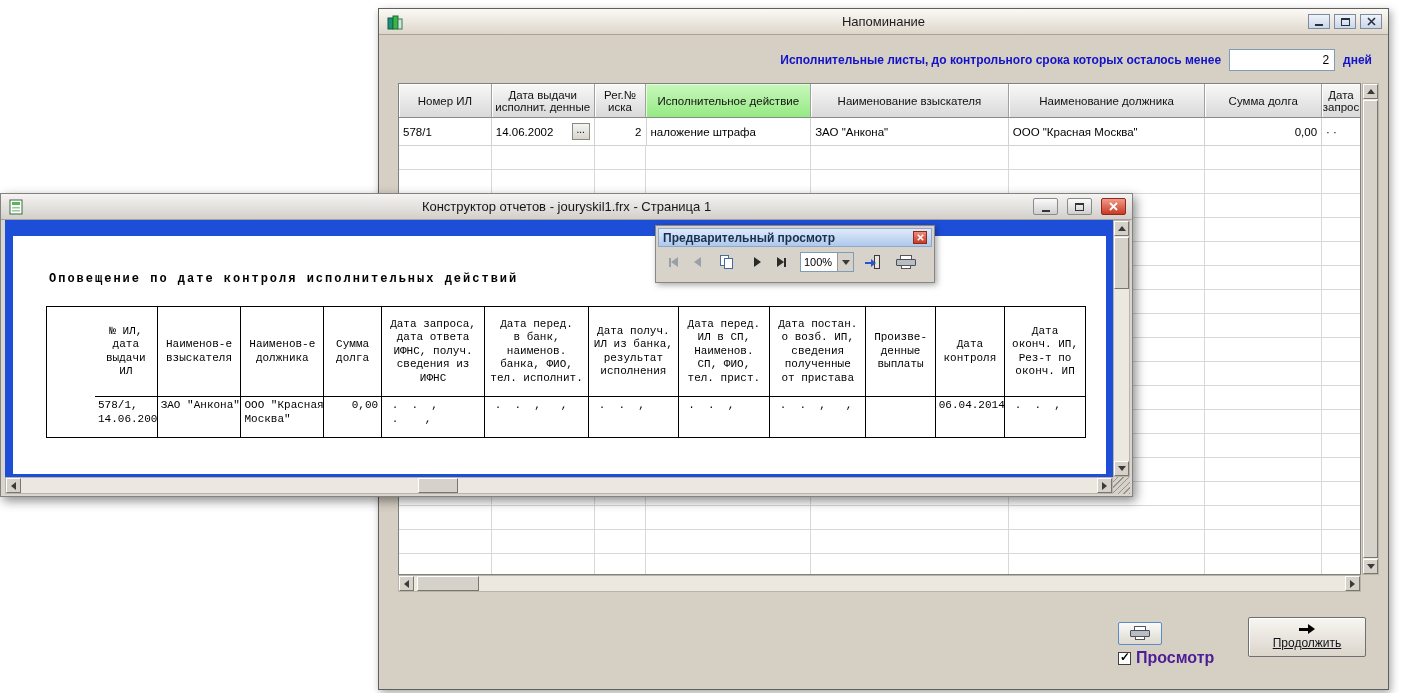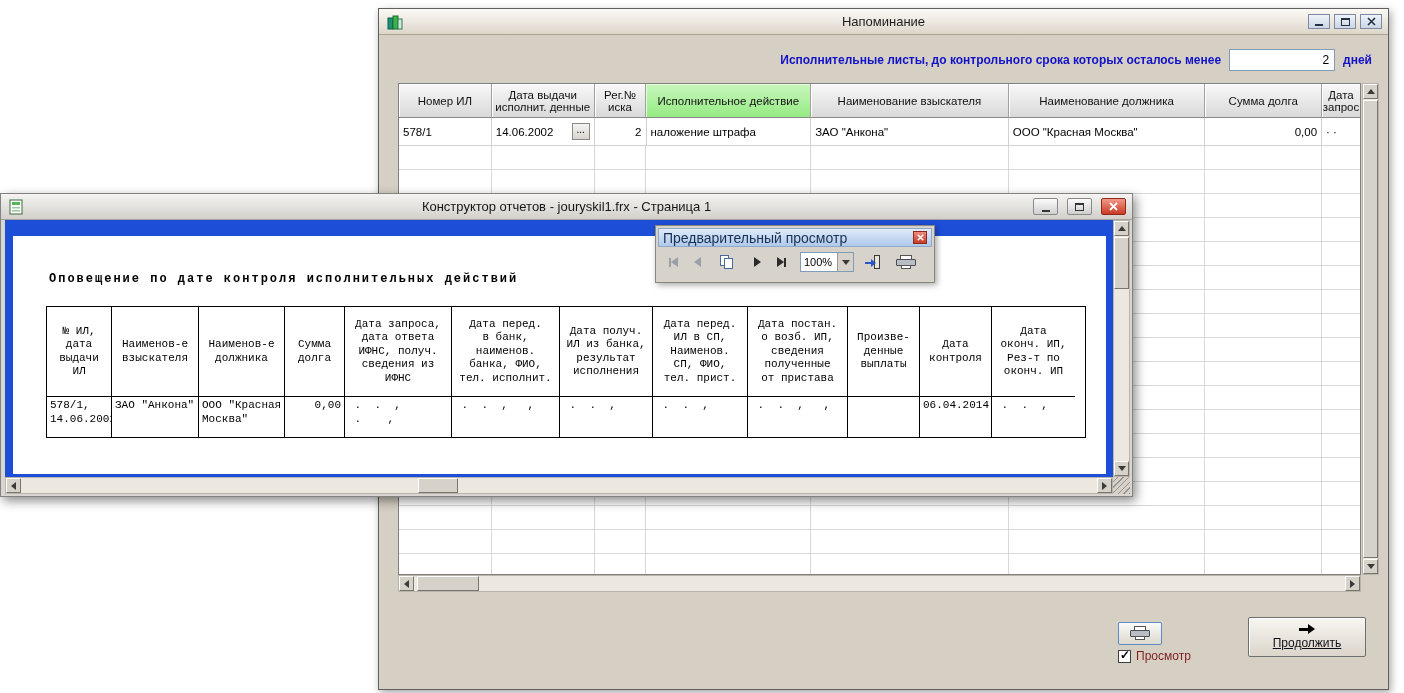--- a/index.html
+++ b/index.html
@@ -72,21 +72,21 @@
   .print-btn { position:absolute; left:739px; top:613px; width:44px; height:23px;
     background:linear-gradient(#fafaf8,#ddd9d0); border:1px solid #5a8cc8; border-radius:2px;
     display:flex; align-items:center; justify-content:center; cursor:default; }
   .printer-ic { position:relative; width:22px; height:15px; }
   .printer-paper { position:absolute; left:5px; top:0; width:12px; height:5px; background:#fff; border:1px solid #555; }
   .printer-body { position:absolute; left:1px; top:4px; width:20px; height:7px; background:#b9bdc4; border:1px solid #4a4e55; border-radius:1px; }
   .printer-out { position:absolute; left:6px; top:10px; width:10px; height:4px; background:#fff; border:1px solid #555; }
   .checkbox-row { position:absolute; left:739px; top:640px; display:flex; align-items:center; gap:5px; }
   .checkbox { width:13px; height:13px; background:#fff; border:1px solid #404040; position:relative; }
   .checkbox::after { content:"✓"; position:absolute; left:1px; top:-3px; font-size:12px; font-weight:bold; color:#000; }
-  .checkbox-label { font-size:12px; color:#7f1d1d; }
+  .checkbox-label { font-size:16px; color:#4c1d95;font-weight:bold; }
   .continue-btn { position:absolute; left:869px; top:608px; width:118px; height:40px;
     background:linear-gradient(#f8f6f2,#dbd5cb); border:1px solid #6f6f6f; border-radius:2px;
     box-shadow:inset 1px 1px 0 #fff; display:flex; flex-direction:column; align-items:center;
     justify-content:center; gap:2px; cursor:default; }
   .arrow-right-ic { display:flex; align-items:center; }
   .arrow-bar { width:9px; height:3px; background:#000; }
   .arrow-head { width:0; height:0; border-top:5px solid transparent; border-bottom:5px solid transparent; border-left:7px solid #000; }
   .continue-label { font-size:12px; color:#101018; text-decoration:underline; }
 
   
@@ -99,21 +99,21 @@
   .des-btns { position:absolute; right:6px; top:4px; display:flex; gap:9px; }
   .des-btn { width:25px; height:17px; background:linear-gradient(#fbfbfb,#cfcfcf);
     border:1px solid #8a8a8a; border-radius:2px; display:flex; align-items:center; justify-content:center; color:#333; }
   .des-btn-close { background:linear-gradient(#f29a8a,#c93a24); border-color:#8f2a1a; color:#fff; }
 
   .des-body { position:absolute; left:4px; top:26px; width:1125px; height:274px; background:#1d4ed8; }
   .report-page { position:absolute; left:8px; top:16px; width:1093px; height:238px; background:#ffffff;
     overflow:hidden; font-family:"Liberation Mono", monospace; }
   .report-title { position:absolute; left:36px; top:36px; font-size:12px; font-weight:bold;
     letter-spacing:2px; color:#000; white-space:pre; }
-  .report-table { position:absolute; left:33px; top:70px; width:1040px; border:1px solid #000; }
+  .report-table { position:absolute; left:33px; top:70px; width:1040px; border:1px solid #000;padding-left:48px; }
   .rt-head { display:flex; height:90px; }
   .rh { border-right:1px solid #000; border-bottom:1px solid #000; display:flex; align-items:center;
     justify-content:center; text-align:center; font-size:11px; line-height:13.5px; white-space:pre; overflow:hidden; }
   .rt-row { display:flex; height:40px; }
   .rc { border-right:1px solid #000; font-size:11px; line-height:13.5px; white-space:pre;
     padding:2px 3px; overflow:hidden; }
   .rc-right { text-align:right; }
   .r0{width:65px}.r1{width:87px}.r2{width:86px}.r3{width:60px}.r4{width:107px}.r5{width:108px}
   .r6{width:93px}.r7{width:95px}.r8{width:100px}.r9{width:72px}.r10{width:72px}
   .r11{width:83px;border-right:none}
@@ -121,21 +121,21 @@
   #des-vscroll { right:0; top:0; height:257px; }
   #des-hscroll { left:0; bottom:0; width:1108px; }
   .des-grip { position:absolute; right:0; bottom:0; width:17px; height:17px; background:#d6d2ca;
     background-image:repeating-linear-gradient(135deg, transparent 0 3px, #97938b 3px 4px); }
 
   
   #preview-toolbar { position:absolute; left:655px; top:225px; width:280px; height:58px;
     background:#d7d3cb; border:1px solid #8a8780; box-shadow:2px 2px 6px rgba(0,0,0,.35); padding:2px; }
   .pt-titlebar { position:relative; height:19px; background:linear-gradient(#dfeafa,#aec9ec);
     border:1px solid #8fa8c8; display:flex; align-items:center; padding:0 4px; }
-  .pt-title { font-size:14px; color:#18304f; font-weight:normal; flex:1; }
+  .pt-title { font-size:12px; color:#18304f; font-weight:bold; flex:1; }
   .pt-close { width:14px; height:13px; background:linear-gradient(#f08a7c,#c63b28); border:1px solid #8f2a1a;
     color:#fff; display:flex; align-items:center; justify-content:center; }
   .pt-row { height:30px; display:flex; align-items:center; padding:0 4px; gap:2px; }
   .tb-btn { width:22px; height:22px; display:flex; align-items:center; justify-content:center;
     background:transparent; border:1px solid transparent; }
   .dis .nav-bar { background:#9aa0a8; }
   .nav-bar { width:2px; height:9px; background:#2a2a2a; }
   .nav-tri-l { width:0;height:0;border-top:5px solid transparent;border-bottom:5px solid transparent;border-right:7px solid #2a2a2a; }
   .nav-tri-r { width:0;height:0;border-top:5px solid transparent;border-bottom:5px solid transparent;border-left:7px solid #2a2a2a; }
   .dis .nav-tri-l { border-right-color:#9aa0a8; }

